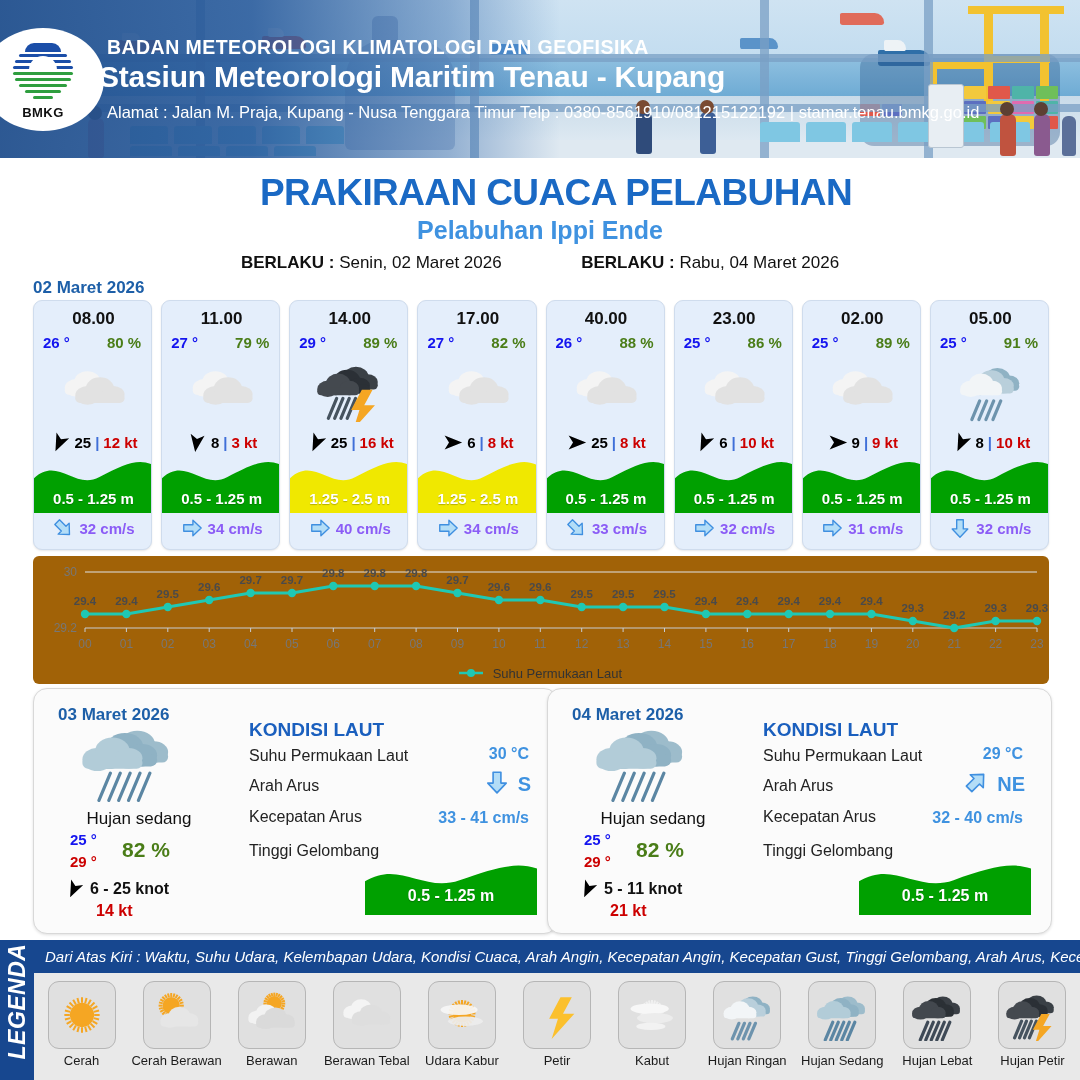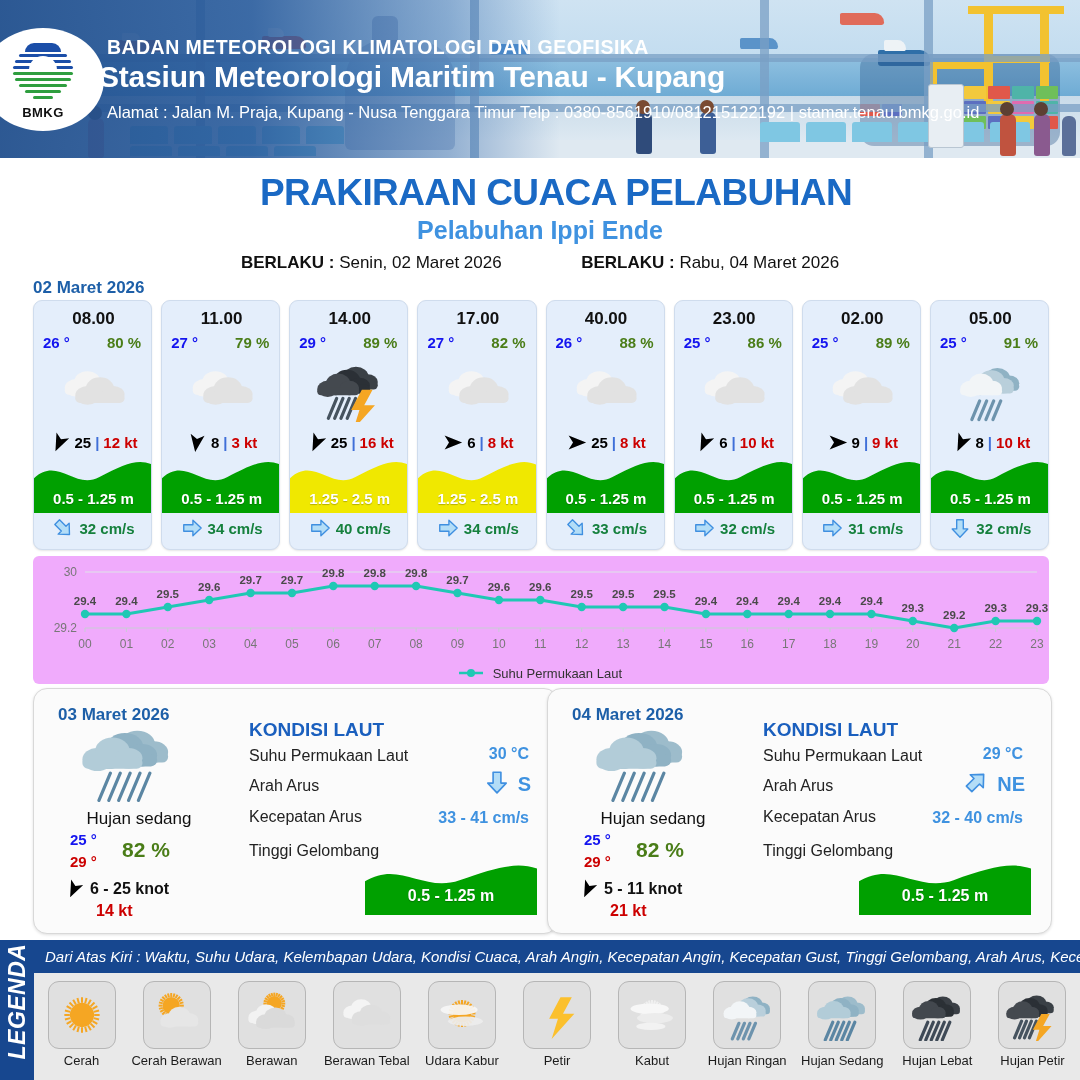--- a/index.html
+++ b/index.html
@@ -57,24 +57,24 @@
   .wdir{width:21px;height:21px;flex:none;}
   .wdeg{font:700 15px "Liberation Sans",sans-serif;color:#000000;}
   .wsep{color:#3f6fd8;font-weight:700;font-size:15px;}
   .wkt{font:700 15px "Liberation Sans",sans-serif;color:#cc0000;}
   .wave{position:absolute;left:0;bottom:36px;width:119px;height:60px;}
   .wave svg{display:block;}
   .wave-lbl{position:absolute;left:0;bottom:42px;width:119px;text-align:center;
      font:700 15px "Liberation Sans",sans-serif;color:#fff;text-shadow:0 1px 1px rgba(0,0,0,.25);}
   .c-cur{position:absolute;left:0;bottom:7px;width:119px;height:28px;display:flex;align-items:center;justify-content:center;gap:5px;}
   .cur-arrow{width:22px;height:22px;flex:none;}
-  .cur-txt{font:700 15px "Liberation Sans",sans-serif;color:#15803d;}
+  .cur-txt{font:700 15px "Liberation Sans",sans-serif;color:#8b5cf6;}
 
   
-  .chart{position:absolute;left:33px;top:556px;width:1016px;height:128px;background:#f0abfc;border-radius:6px;}
+  .chart{position:absolute;left:33px;top:556px;width:1016px;height:128px;background:#a16207;border-radius:6px;}
   .chart svg{display:block;}
   .chart-legend{position:absolute;left:0;top:666px;width:1080px;text-align:center;font-size:13px;color:#333;}
   .leg-mark{display:inline-block;vertical-align:middle;margin-right:5px;}
 
   
   .day{position:absolute;top:688px;width:503px;height:244px;background:#fbfbfb;border:1px solid #d8d8d8;
        border-radius:14px;box-shadow:0 1px 3px rgba(0,0,0,.12);}
   .day.d1{left:33px;padding-left:20px;} .day.d2{left:547px;}
   .d-date{position:absolute;left:24px;top:16px;font:700 17px "Liberation Sans",sans-serif;color:#1d5fa8;}
   .d-ico{position:absolute;left:38px;top:32px;width:110px;height:82px;}

